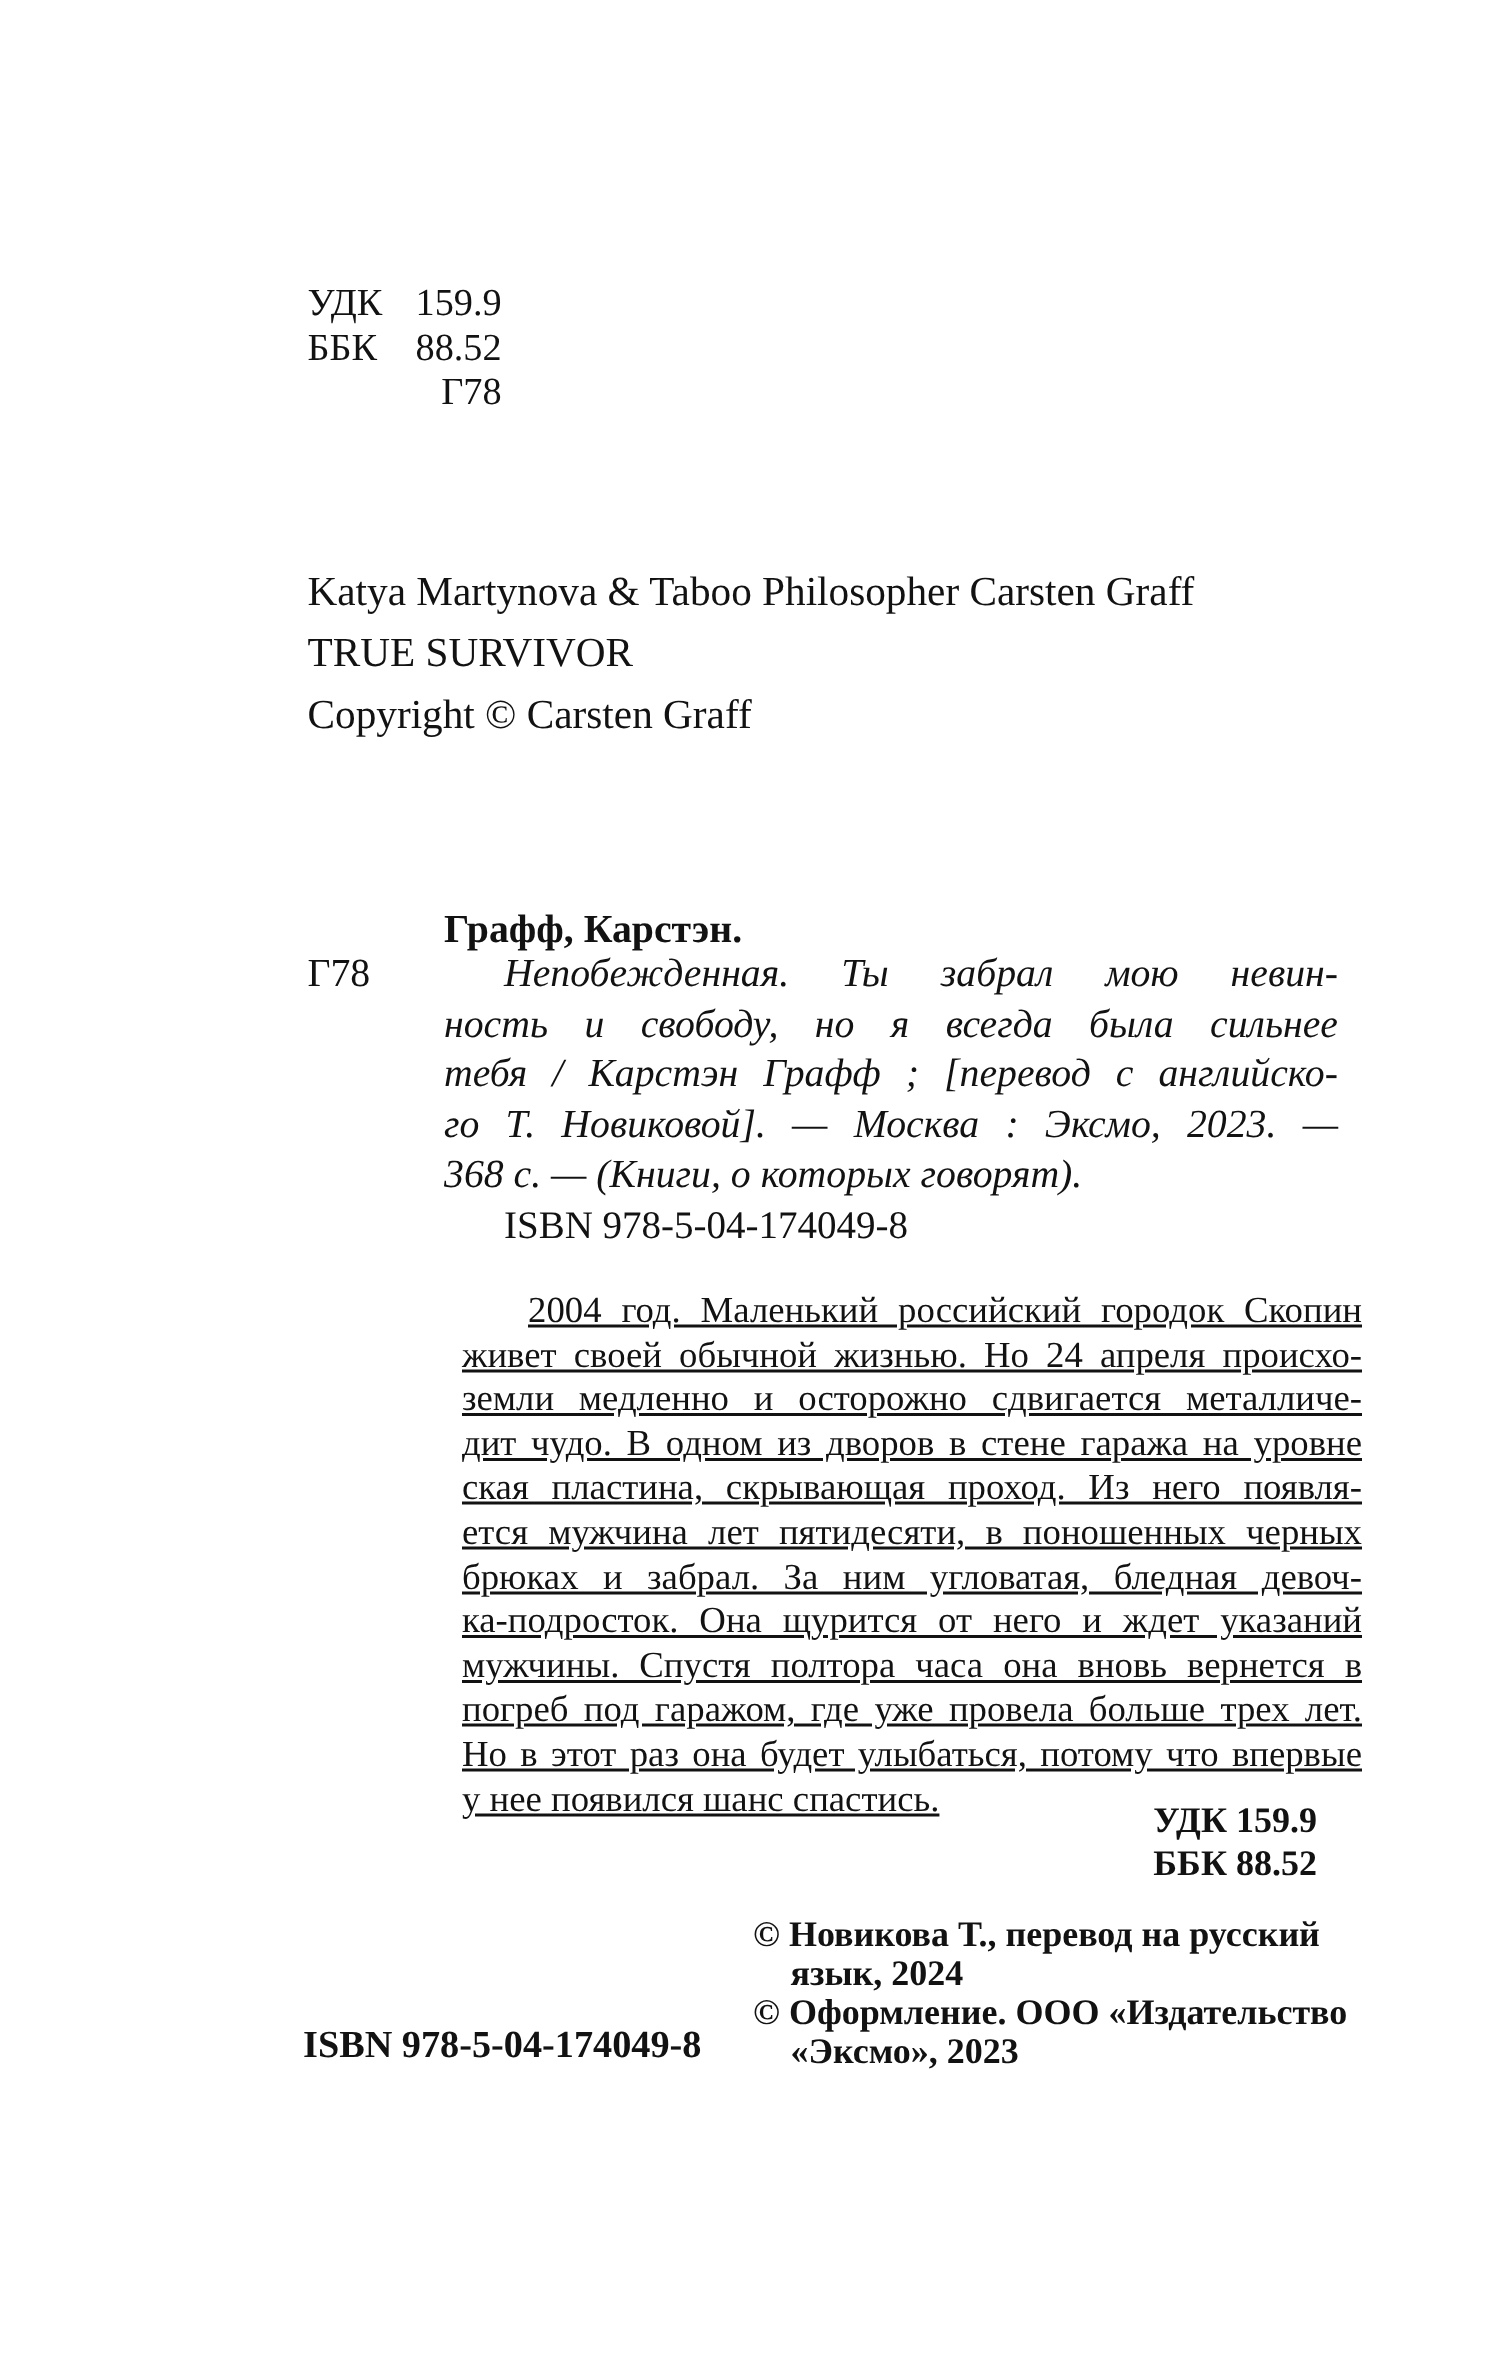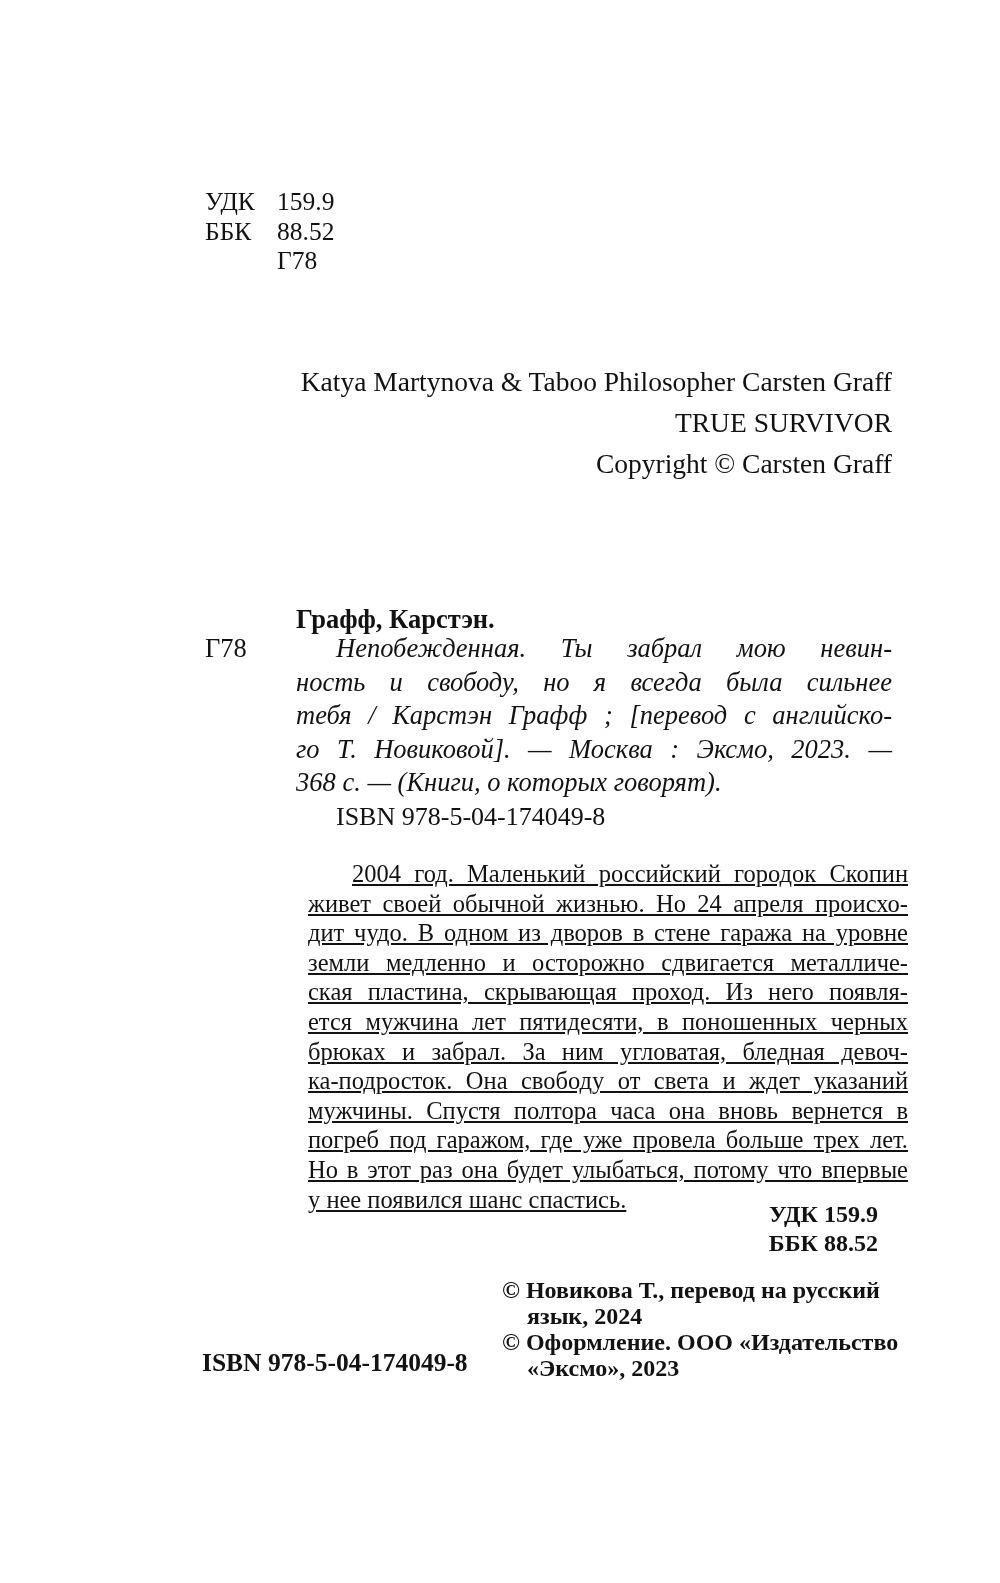--- a/index.html
+++ b/index.html
@@ -17,27 +17,27 @@
     font-family: "Liberation Serif", "DejaVu Serif", serif;
     overflow: hidden;
   }
   .abs { position: absolute; }
 
   
   #header-codes {
     left: 205px; top: 187px;
     font-size: 25.5px; line-height: 29.5px;
   }
-  .code-row { display: flex; }
+  .code-row { display: flex; justify-content: space-between; }
   .code-label { width: 72px; }
 
   
   #title-block {
-    left: 205px; top: 361px; width: 687px;
-    text-align: right;
+    left: 205px; top: 373px; width: 687px;
+    text-align: left;
     font-size: 27.5px; line-height: 41px;
   }
 
   
   #catalog-heading {
     left: 296px; top: 602px;
     font-size: 26.5px; line-height: 34px;
     font-weight: bold;
   }
   #catalog-code {
@@ -121,26 +121,26 @@
     <div class="jline">ность и свободу, но я всегда была сильнее</div>
     <div class="jline">тебя / Карстэн Графф ; [перевод с английско-</div>
     <div class="jline">го Т. Новиковой]. — Москва : Эксмо, 2023. —</div>
     <div class="jline last">368 с. — (Книги, о которых говорят).</div>
   </div>
   <div id="catalog-isbn" class="abs">ISBN 978-5-04-174049-8</div>
 
   <div id="annotation" class="abs">
     <div class="jline first-a">2004 год. Маленький российский городок Скопин</div>
     <div class="jline">живет своей обычной жизнью. Но 24 апреля происхо-</div>
+    <div class="jline">земли медленно и осторожно сдвигается металличе-</div>
     <div class="jline">дит чудо. В одном из дворов в стене гаража на уровне</div>
-    <div class="jline">земли медленно и осторожно сдвигается металличе-</div>
     <div class="jline">ская пластина, скрывающая проход. Из него появля-</div>
     <div class="jline">ется мужчина лет пятидесяти, в поношенных черных</div>
     <div class="jline">брюках и забрал. За ним угловатая, бледная девоч-</div>
-    <div class="jline">ка-подросток. Она свободу от света и ждет указаний</div>
+    <div class="jline">ка-подросток. Она щурится от него и ждет указаний</div>
     <div class="jline">мужчины. Спустя полтора часа она вновь вернется в</div>
     <div class="jline">погреб под гаражом, где уже провела больше трех лет.</div>
     <div class="jline">Но в этот раз она будет улыбаться, потому что впервые</div>
     <div class="jline last">у нее появился шанс спастись.</div>
   </div>
 
   <div id="imprint-codes" class="abs">
     <div>УДК 159.9</div>
     <div>ББК 88.52</div>
   </div>

